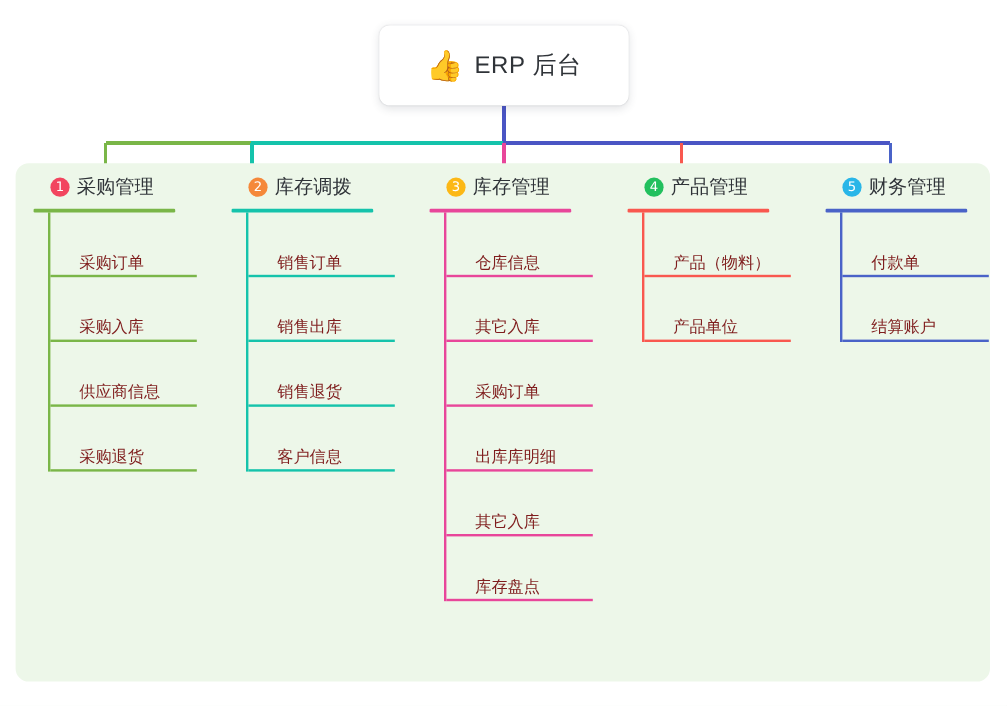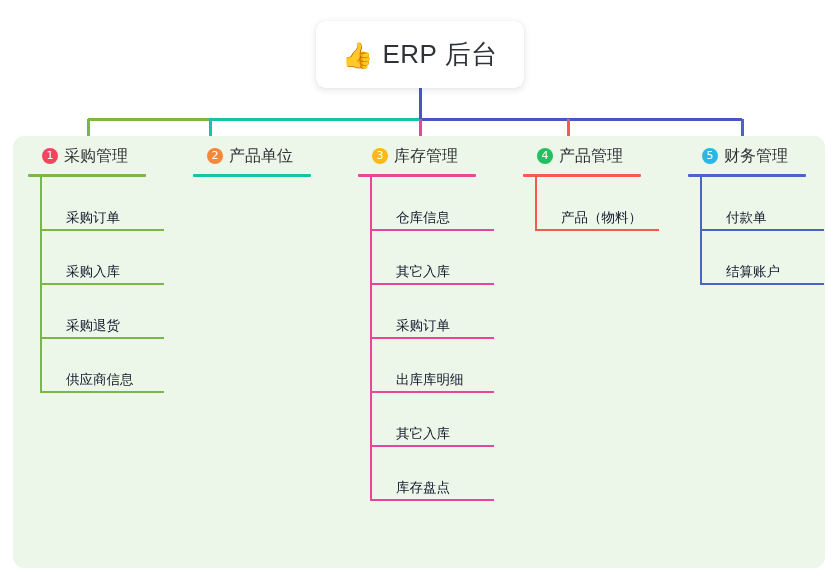--- a/index.html
+++ b/index.html
@@ -37,21 +37,21 @@
     gap: 9px;
     box-sizing: border-box;
   }
   #root-node .thumb {
     font-size: 25px;
     line-height: 1;
     display: inline-block;
     transform: translateY(1px);
   }
   #root-node .root-label {
-    font-size: 26px;
+    font-size: 20px;
     color: #2f3338;
     letter-spacing: 0.5px;
     white-space: nowrap;
   }
 
   
   #connectors {
     position: absolute;
     left: 0;
     top: 0;
@@ -124,24 +124,23 @@
     position: relative;
     height: 54px;
     box-sizing: border-box;
     display: flex;
     align-items: flex-end;
     padding-left: 26px;
     padding-bottom: 4px;
   }
   .item .item-label {
     font-size: 13.5px;
-    color: #0f172a;
+    color: #7f1d1d;
     white-space: nowrap;
     line-height: 1.2;
-    font-family: Liberation Mono, monospace;
   }
   .item .item-rule {
     position: absolute;
     left: 2px;
     right: 14px;
     bottom: 0;
     height: 2px;
   }
 
   
@@ -186,35 +185,54 @@
           <div class="spine" style="background: rgb(122, 182, 72);"></div>
           <div class="item">
             <span class="item-label">采购订单</span>
             <div class="item-rule" style="background: rgb(122, 182, 72);"></div>
           </div>
           <div class="item">
             <span class="item-label">采购入库</span>
             <div class="item-rule" style="background: rgb(122, 182, 72);"></div>
           </div>
           <div class="item">
+            <span class="item-label">供应商信息</span>
+            <div class="item-rule" style="background: rgb(122, 182, 72);"></div>
+          </div>
+          <div class="item">
             <span class="item-label">采购退货</span>
             <div class="item-rule" style="background: rgb(122, 182, 72);"></div>
           </div>
-          <div class="item">
-            <span class="item-label">供应商信息</span>
-            <div class="item-rule" style="background: rgb(122, 182, 72);"></div>
-          </div>
         </div>
       </div>
       <div class="column" id="column-2">
         <div class="col-header">
           <span class="badge" style="background: rgb(245, 136, 58);">2</span>
-          <span class="col-title">产品单位</span>
+          <span class="col-title">库存调拨</span>
         </div>
         <div class="header-rule" style="background: rgb(21, 195, 171); width: 118px; margin-left: 0px;"></div>
+        <div class="items">
+          <div class="spine" style="background: rgb(21, 195, 171);"></div>
+          <div class="item">
+            <span class="item-label">销售订单</span>
+            <div class="item-rule" style="background: rgb(21, 195, 171);"></div>
+          </div>
+          <div class="item">
+            <span class="item-label">销售出库</span>
+            <div class="item-rule" style="background: rgb(21, 195, 171);"></div>
+          </div>
+          <div class="item">
+            <span class="item-label">销售退货</span>
+            <div class="item-rule" style="background: rgb(21, 195, 171);"></div>
+          </div>
+          <div class="item">
+            <span class="item-label">客户信息</span>
+            <div class="item-rule" style="background: rgb(21, 195, 171);"></div>
+          </div>
+        </div>
       </div>
       <div class="column" id="column-3">
         <div class="col-header">
           <span class="badge" style="background: rgb(252, 184, 22);">3</span>
           <span class="col-title">库存管理</span>
         </div>
         <div class="header-rule" style="background: rgb(232, 70, 154); width: 118px; margin-left: 0px;"></div>
         <div class="items">
           <div class="spine" style="background: rgb(232, 70, 154);"></div>
           <div class="item">
@@ -248,20 +266,24 @@
           <span class="badge" style="background: rgb(34, 192, 94);">4</span>
           <span class="col-title">产品管理</span>
         </div>
         <div class="header-rule" style="background: rgb(249, 88, 79); width: 118px; margin-left: 0px;"></div>
         <div class="items">
           <div class="spine" style="background: rgb(249, 88, 79);"></div>
           <div class="item">
             <span class="item-label">产品（物料）</span>
             <div class="item-rule" style="background: rgb(249, 88, 79);"></div>
           </div>
+          <div class="item">
+            <span class="item-label">产品单位</span>
+            <div class="item-rule" style="background: rgb(249, 88, 79);"></div>
+          </div>
         </div>
       </div>
       <div class="column" id="column-5">
         <div class="col-header">
           <span class="badge" style="background: rgb(41, 182, 232);">5</span>
           <span class="col-title">财务管理</span>
         </div>
         <div class="header-rule" style="background: rgb(74, 99, 200); width: 118px; margin-left: 0px;"></div>
         <div class="items">
           <div class="spine" style="background: rgb(74, 99, 200);"></div>

